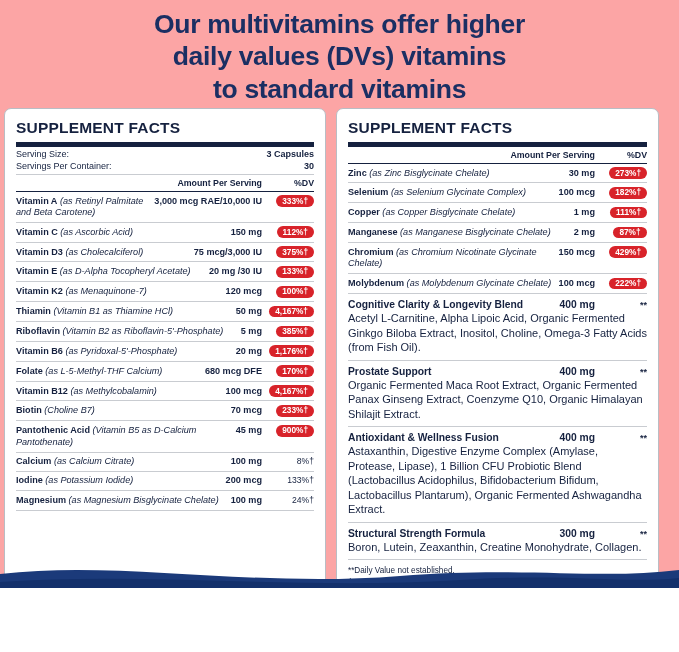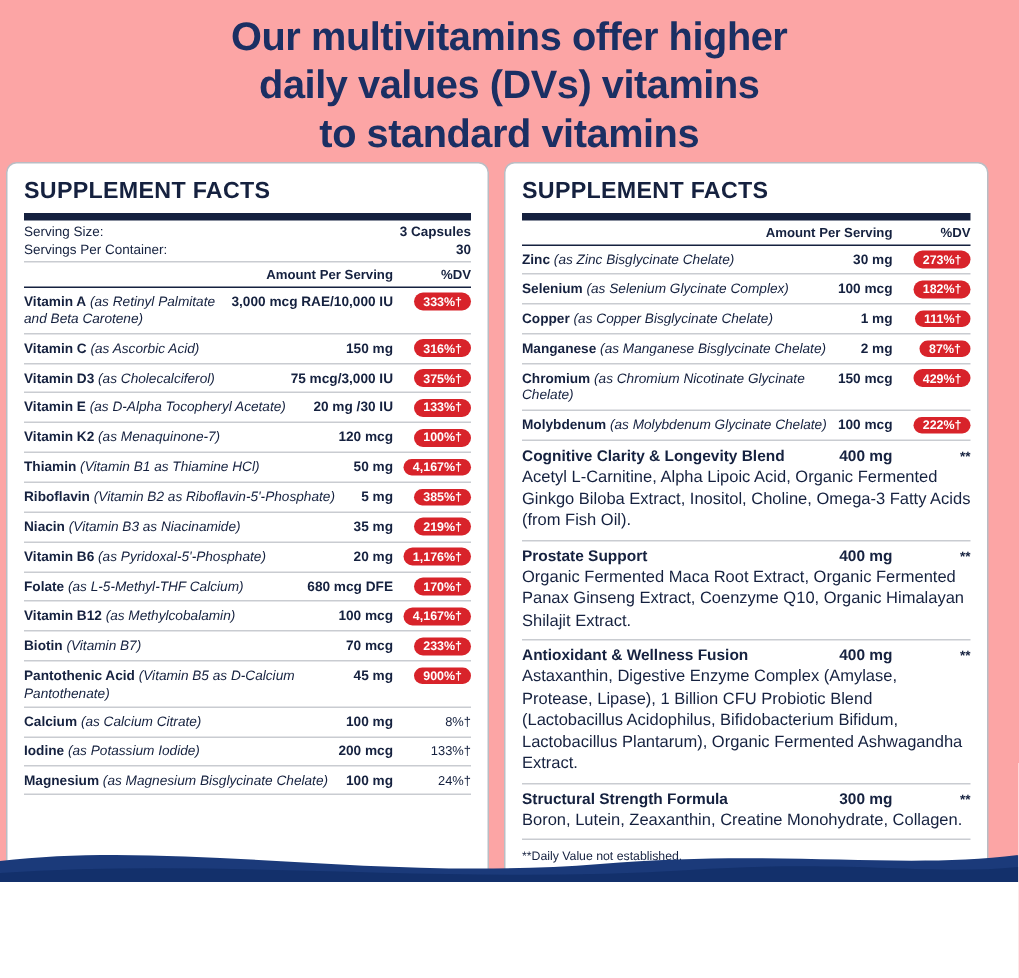--- a/index.html
+++ b/index.html
@@ -174,21 +174,21 @@
 
       <div id="left-rows">
           <div class="row">
             <div class="nm"><b>Vitamin A</b> <i>(as Retinyl Palmitate and Beta Carotene)</i></div>
             <div class="amt">3,000 mcg RAE/10,000 IU</div>
             <div class="dv"><span class="pill">333%†</span></div>
           </div>
           <div class="row">
             <div class="nm"><b>Vitamin C</b> <i>(as Ascorbic Acid)</i></div>
             <div class="amt">150 mg</div>
-            <div class="dv"><span class="pill">316%†</span></div>
+            <div class="dv"><span class="pill">112%†</span></div>
           </div>
           <div class="row">
             <div class="nm"><b>Vitamin D3</b> <i>(as Cholecalciferol)</i></div>
             <div class="amt">75 mcg/3,000 IU</div>
             <div class="dv"><span class="pill">375%†</span></div>
           </div>
           <div class="row">
             <div class="nm"><b>Vitamin E</b> <i>(as D-Alpha Tocopheryl Acetate)</i></div>
             <div class="amt">20 mg /30 IU</div>
             <div class="dv"><span class="pill">133%†</span></div>
@@ -202,41 +202,36 @@
             <div class="nm"><b>Thiamin</b> <i>(Vitamin B1 as Thiamine HCl)</i></div>
             <div class="amt">50 mg</div>
             <div class="dv"><span class="pill">4,167%†</span></div>
           </div>
           <div class="row">
             <div class="nm"><b>Riboflavin</b> <i>(Vitamin B2 as Riboflavin-5'-Phosphate)</i></div>
             <div class="amt">5 mg</div>
             <div class="dv"><span class="pill">385%†</span></div>
           </div>
           <div class="row">
-            <div class="nm"><b>Niacin</b> <i>(Vitamin B3 as Niacinamide)</i></div>
-            <div class="amt">35 mg</div>
-            <div class="dv"><span class="pill">219%†</span></div>
-          </div>
-          <div class="row">
             <div class="nm"><b>Vitamin B6</b> <i>(as Pyridoxal-5'-Phosphate)</i></div>
             <div class="amt">20 mg</div>
             <div class="dv"><span class="pill">1,176%†</span></div>
           </div>
           <div class="row">
             <div class="nm"><b>Folate</b> <i>(as L-5-Methyl-THF Calcium)</i></div>
             <div class="amt">680 mcg DFE</div>
             <div class="dv"><span class="pill">170%†</span></div>
           </div>
           <div class="row">
             <div class="nm"><b>Vitamin B12</b> <i>(as Methylcobalamin)</i></div>
             <div class="amt">100 mcg</div>
             <div class="dv"><span class="pill">4,167%†</span></div>
           </div>
           <div class="row">
-            <div class="nm"><b>Biotin</b> <i>(Vitamin B7)</i></div>
+            <div class="nm"><b>Biotin</b> <i>(Choline B7)</i></div>
             <div class="amt">70 mcg</div>
             <div class="dv"><span class="pill">233%†</span></div>
           </div>
           <div class="row">
             <div class="nm"><b>Pantothenic Acid</b> <i>(Vitamin B5 as D-Calcium Pantothenate)</i></div>
             <div class="amt">45 mg</div>
             <div class="dv"><span class="pill">900%†</span></div>
           </div>
           <div class="row">
             <div class="nm"><b>Calcium</b> <i>(as Calcium Citrate)</i></div>

